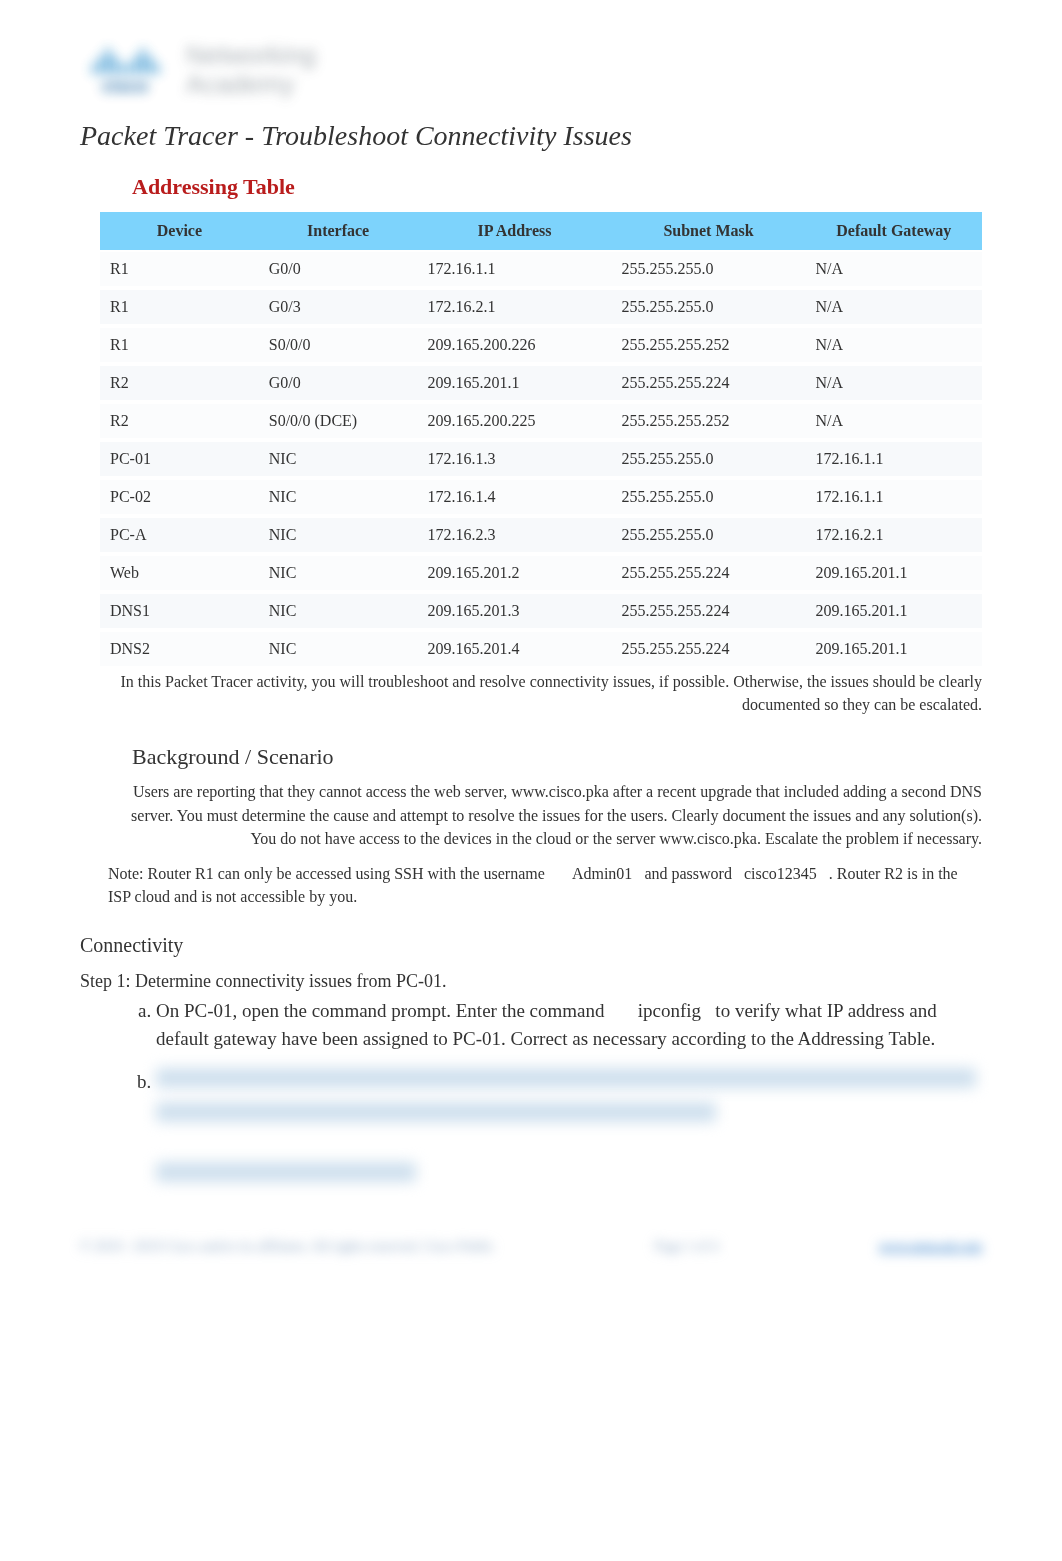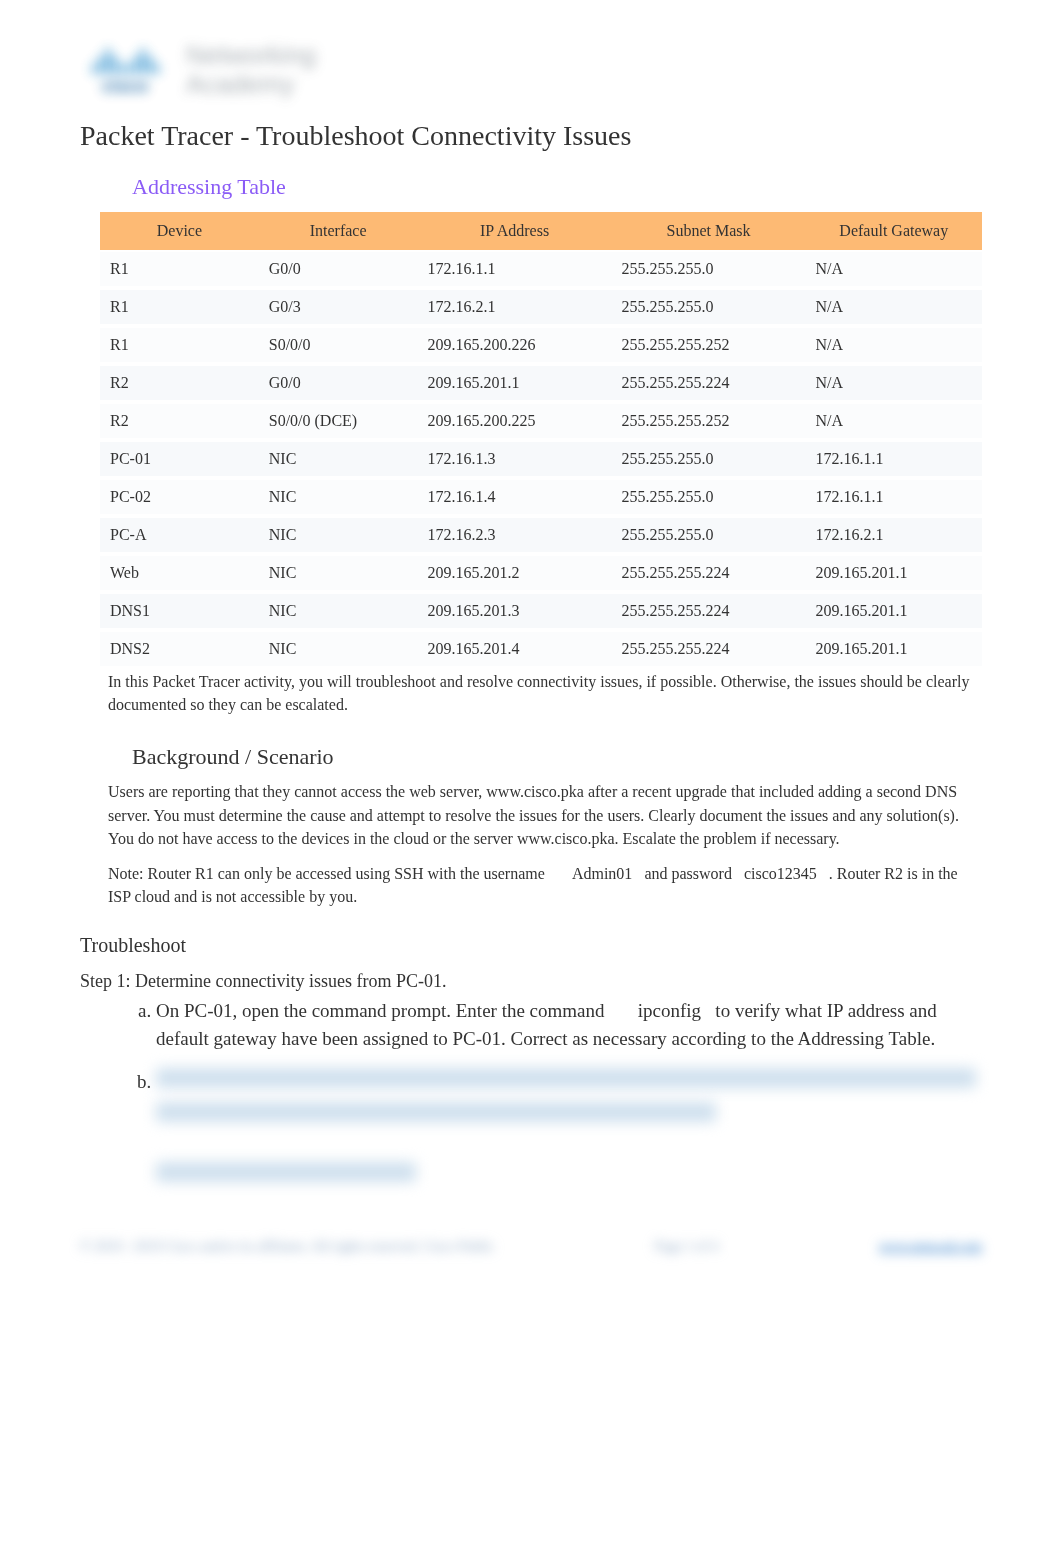--- a/index.html
+++ b/index.html
@@ -59,37 +59,38 @@
     font-family: Arial, sans-serif;
     color: #9aa2a8;
     font-size: 26px;
     line-height: 1.1;
   }
   h1.title {
     font-size: 28px;
     font-weight: 400;
     color: #333;
     margin: 16px 0 22px 0;
+    font-style: italic;
   }
   h2.sub {
     font-size: 22px;
-    font-weight: 400;
-    color: #8b5cf6;
+    font-weight: 700;
+    color: #b91c1c;
     margin: 0 0 12px 52px;
   }
   .table-wrap { margin-left: 20px; }
   table.addr {
     border-collapse: collapse;
     width: 100%;
     font-size: 16px;
   }
   table.addr thead th {
-    background: #fdba74;
+    background: #7dd3fc;
     color: #333;
-    font-weight: 400;
+    font-weight: 700;
     text-align: center;
     padding: 10px 8px;
     border-bottom: 2px solid #ffffff;
   }
   table.addr tbody td {
     padding: 8px 10px;
     border-bottom: 4px solid #ffffff;
     background: #fbfcfd;
   }
   table.addr tbody tr:nth-child(even) td { background: #f7f9fb; }
@@ -100,20 +101,21 @@
   table.addr td:nth-child(5){width:20%}
   h2.section {
     font-size: 22px;
     font-weight: 400;
     margin: 28px 0 10px 52px;
   }
   p.body {
     font-size: 16px;
     line-height: 1.45;
     margin: 0 0 12px 28px;
+    text-align: right;
   }
   p.note { font-size: 16px; line-height: 1.45; margin: 10px 0 16px 28px; }
   .instr {
     font-size: 20px;
     font-weight: 400;
     margin: 26px 0 14px 0;
   }
   .step {
     font-size: 18px;
     font-weight: 400;
@@ -277,21 +279,21 @@
   <p class="body">Users are reporting that they cannot access the web server, www.cisco.pka after a recent upgrade that included adding a second DNS server. You must determine the cause and attempt to resolve the issues for the users. Clearly document the issues and any solution(s). You do not have access to the devices in the cloud or the server www.cisco.pka. Escalate the problem if necessary.</p>
   <p class="note">
     <span>Note:</span>
     <span>Router R1 can only be accessed using SSH with the username</span>&nbsp;&nbsp;&nbsp;&nbsp;&nbsp;&nbsp;
     <span>Admin01</span>&nbsp;&nbsp;
     <span>and password</span>&nbsp;&nbsp;
     <span>cisco12345</span>&nbsp;&nbsp;
     <span>. Router R2 is in the ISP cloud and is not accessible by you.</span>
   </p>
 
-  <h2 class="instr">Troubleshoot</h2>
+  <h2 class="instr">Connectivity</h2>
 
   <div class="step">Step 1: Determine connectivity issues from PC-01.</div>
 
   <ol class="letters">
     <li>
       <span>On PC-01, open the command prompt. Enter the command</span>&nbsp;&nbsp;&nbsp;&nbsp;&nbsp;&nbsp;
       <span class="inline-cmd">ipconfig</span>&nbsp;&nbsp;
       <span>to verify what IP address and default gateway have been assigned to PC-01. Correct as necessary according to the Addressing Table.</span>
     </li>
     <li>

